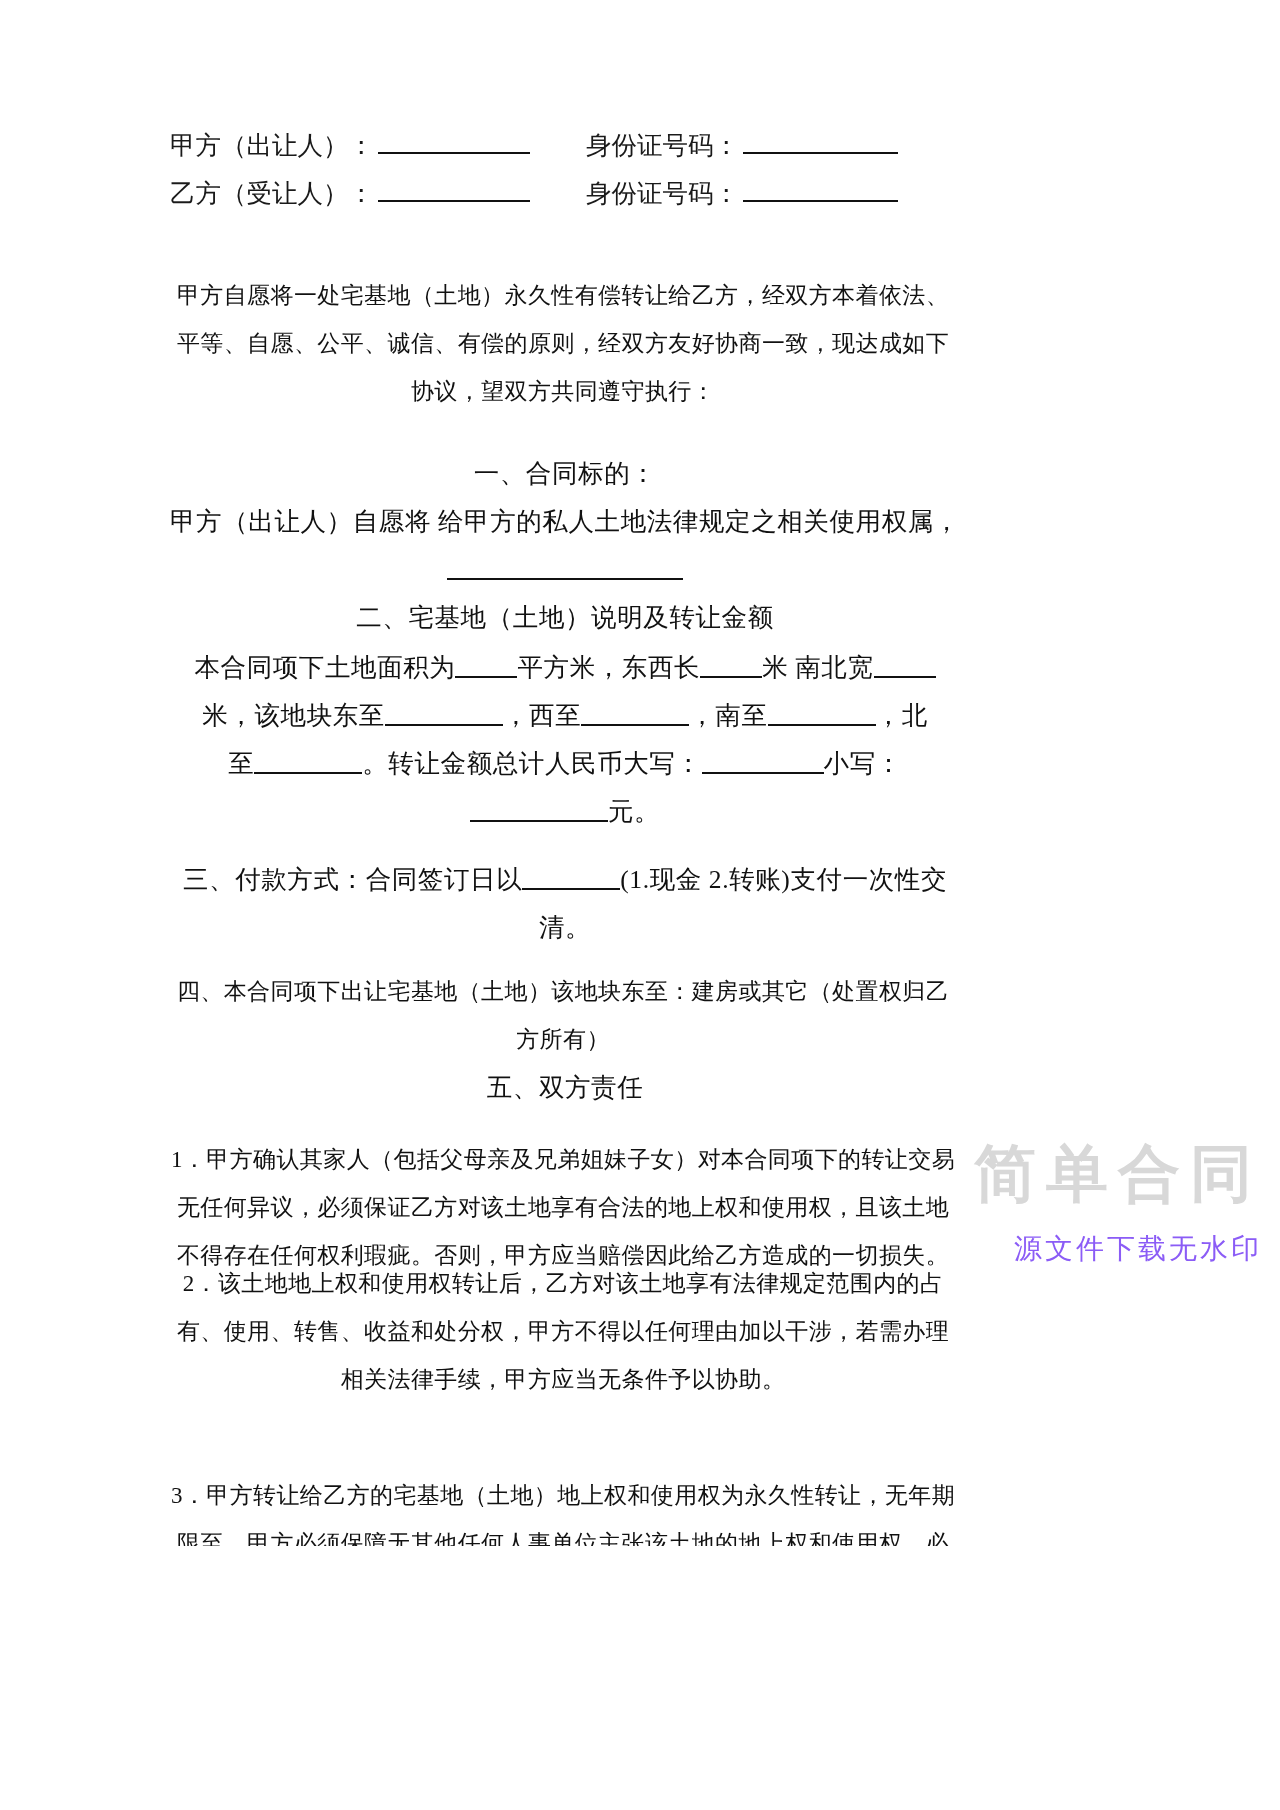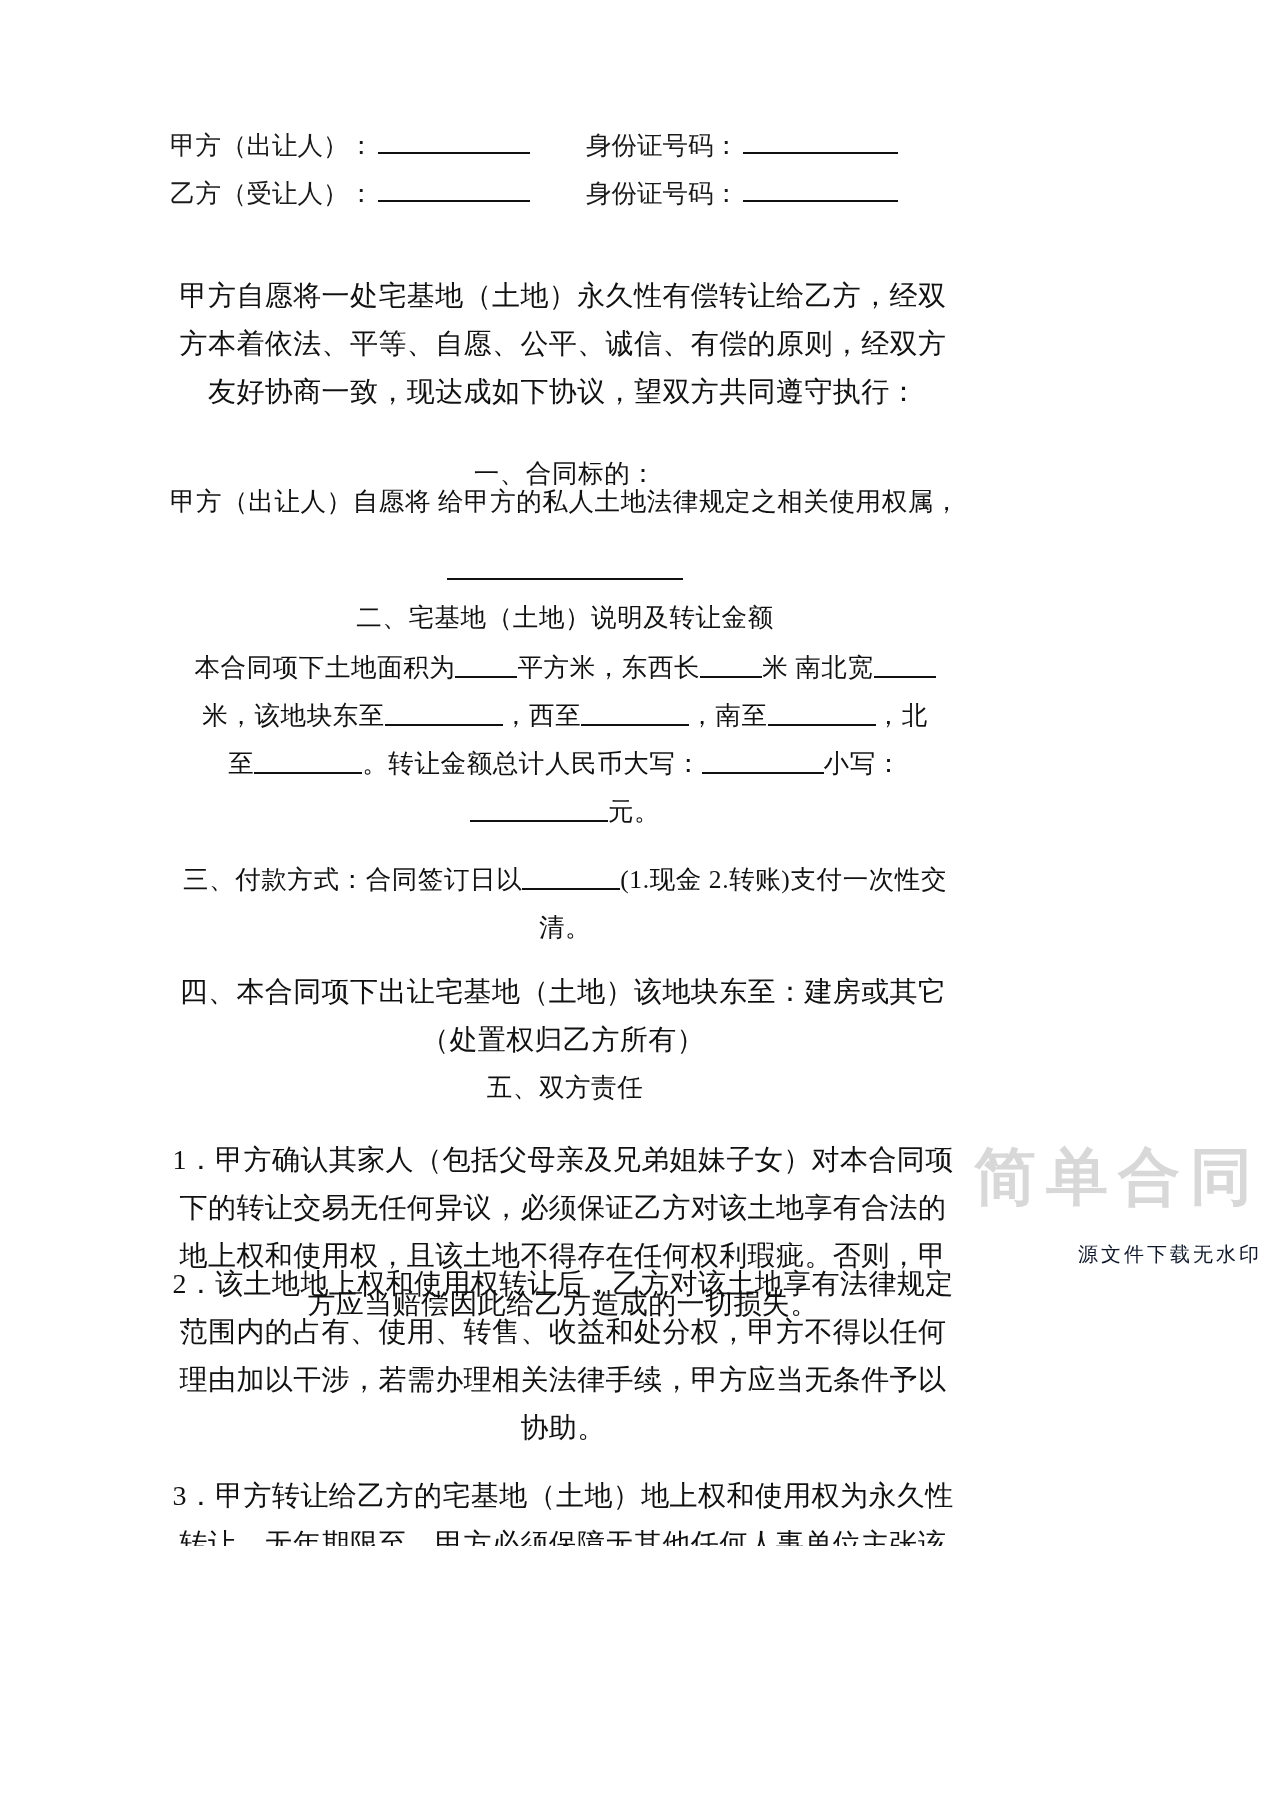--- a/index.html
+++ b/index.html
@@ -25,21 +25,21 @@
 
   
   .line {
     font-size: 25.5px;
     line-height: 48px;
     letter-spacing: 0.6px;
     white-space: nowrap;
     color: #111111;
   }
   .para {
-    font-size: 28px;
+    font-size: 23px;
     line-height: 48px;
     letter-spacing: 0.4px;
     color: #111111;
     text-align: justify;
   }
 
   
   .party-block {
     position: absolute;
     top: 128px;
@@ -98,24 +98,24 @@
   }
   .watermark .wm-big {
     font-size: 62px;
     letter-spacing: 10px;
     color: #d8d8d8;
     font-family: "Liberation Sans", sans-serif;
     font-weight: 700;
     line-height: 1.1;
   }
   .watermark .wm-small {
-    margin-top: 30px;
-    font-size: 20px;
+    margin-top: 22px;
+    font-size: 28px;
     letter-spacing: 3px;
-    color: #0f172a;
+    color: #8b5cf6;
     font-family: "Liberation Sans", sans-serif;
   }
 </style>
 </head>
 <body>
 
 <div class="page">
 
   <div class="content">
 
@@ -136,21 +136,21 @@
         <span class="label">身份证号码：</span>
         <span class="fill fill-id"></span>
       </div>
 
     </div>
 
     <div class="pos para" style="top:272px; width:786px;">甲方自愿将一处宅基地（土地）永久性有偿转让给乙方，经双方本着依法、平等、自愿、公平、诚信、有偿的原则，经双方友好协商一致，现达成如下协议，望双方共同遵守执行：</div>
 
     <div class="pos line" style="top:450px;">一、合同标的：</div>
 
-    <div class="pos line" style="top:478px;">甲方（出让人）自愿将 给甲方的私人土地法律规定之相关使用权属，</div>
+    <div class="pos line" style="top:498px;">甲方（出让人）自愿将 给甲方的私人土地法律规定之相关使用权属，</div>
 
     <div class="pos line" style="top:546px;">
       <span class="blk b-loc"></span>
     </div>
 
     <div class="pos line" style="top:596px;font-family:Liberation Mono, monospace;">二、宅基地（土地）说明及转让金额</div>
 
     <div class="pos line" style="top:644px;">
       <span>本合同项下土地面积为</span><span class="blk b-area"></span><span>平方米，东西长</span><span class="blk b-ew"></span><span>米 南北宽</span><span class="blk b-ns"></span>
     </div>

